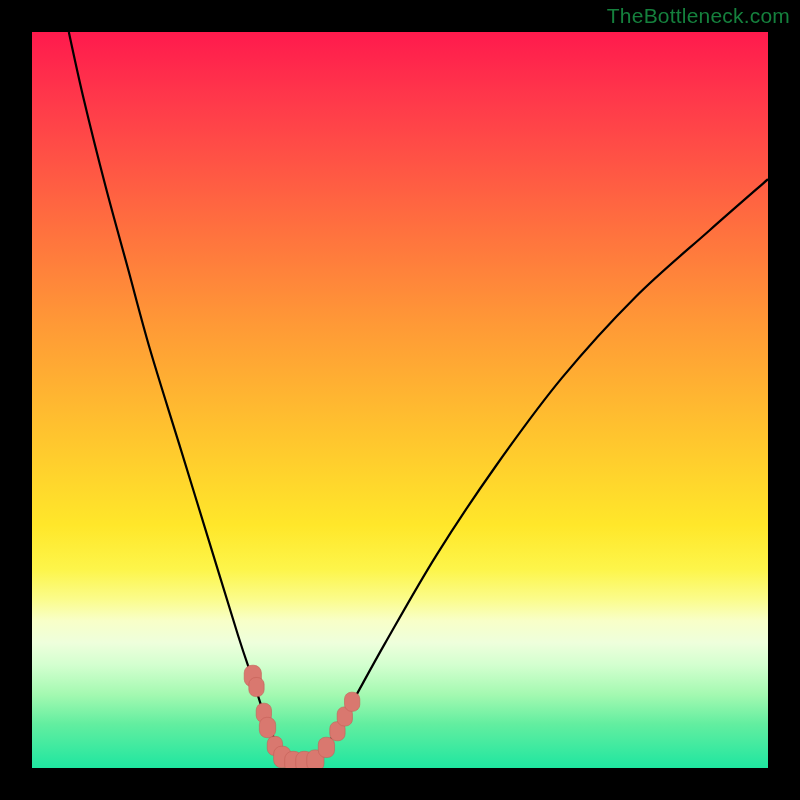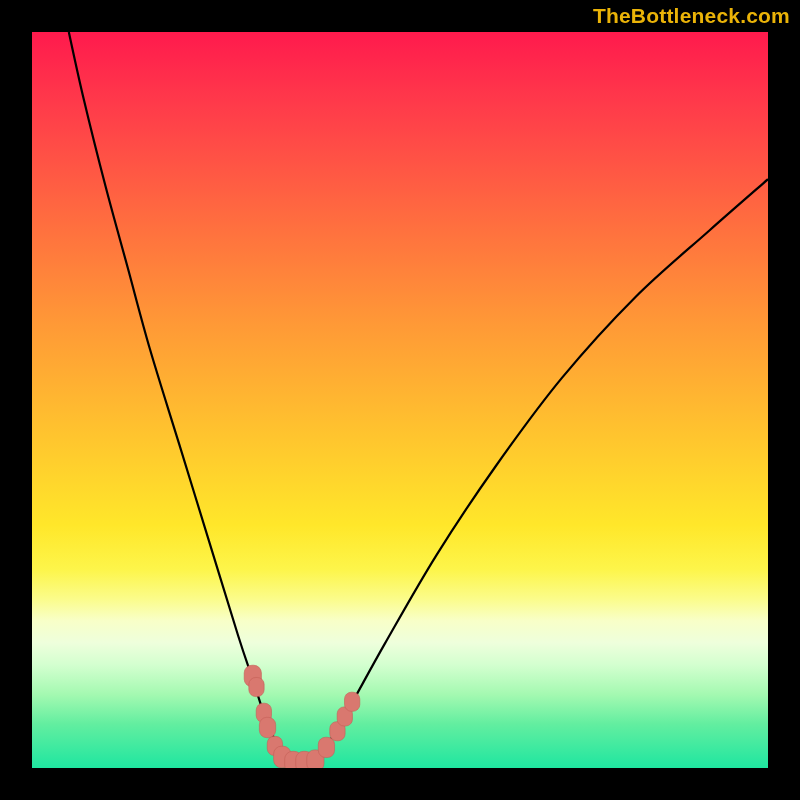--- a/index.html
+++ b/index.html
@@ -39,23 +39,23 @@
       #d3ffcf 86%,
       #a4f9b1 90%,
       #63eea0 94%,
       #1fe6a0 100%
     );
   }
   .watermark {
     position: absolute;
     top: 4px;
     right: 10px;
-    color: #eab308;
+    color: #15803d;
     font-size: 21px;
-    font-weight: 700;
+    font-weight: 400;
     letter-spacing: 0.2px;
     user-select: none;
   }
   svg.curve {
     position: absolute;
     top: 0;
     left: 0;
     width: 736px;
     height: 736px;
   }

